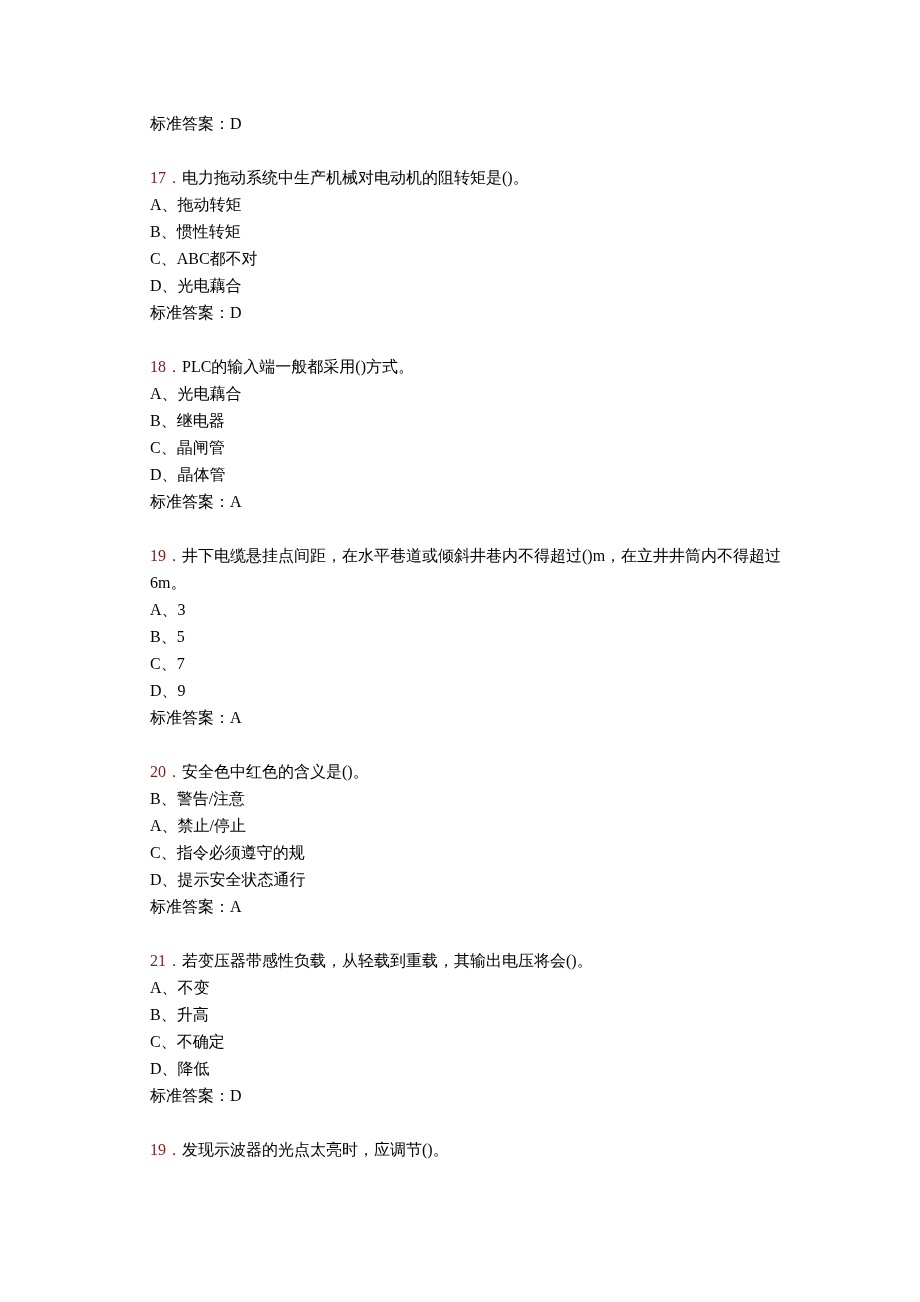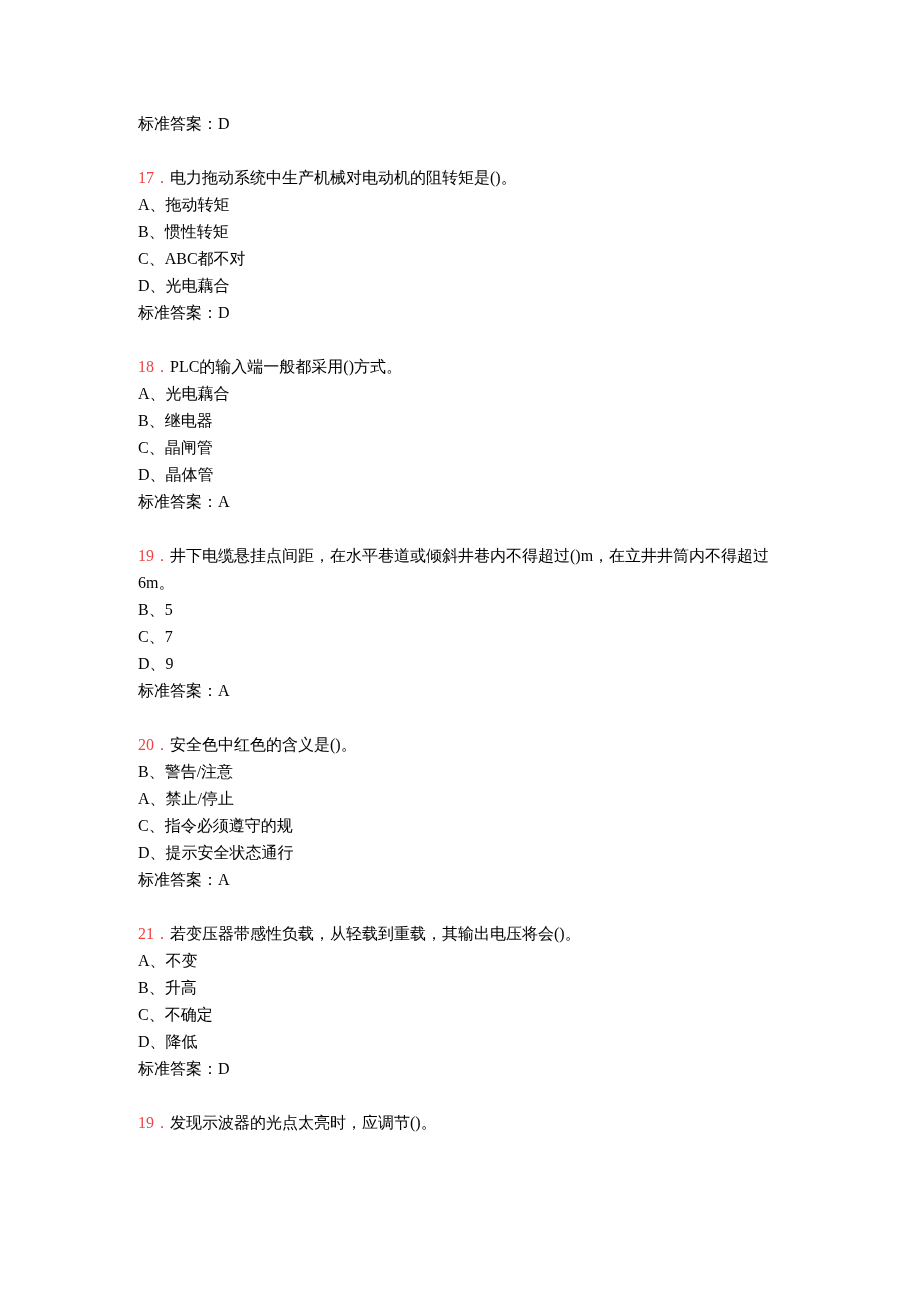--- a/index.html
+++ b/index.html
@@ -16,24 +16,25 @@
     padding-right: 120px;
     font-family: "Times New Roman", "SimSun", serif;
     font-size: 16px;
     color: #000000;
     line-height: 27px;
   }
   .q-block {
     margin-bottom: 27px;
   }
   .q-num {
-    color: #ef4444;
+    color: #7f1d1d;
   }
   .line {
     display: block;
+    margin-left: 12px;
   }
 </style>
 </head>
 <body>
 
 <div class="q-block">
   <span class="line">
     <span>标准答案：</span><span>D</span>
   </span>
 </div>
@@ -61,20 +62,21 @@
   <span class="line">D、晶体管</span>
   <span class="line">
     <span>标准答案：</span><span>A</span>
   </span>
 </div>
 
 <div class="q-block">
   <span class="line">
     <span class="q-num">19．</span><span>井下电缆悬挂点间距，在水平巷道或倾斜井巷内不得超过()m，在立井井筒内不得超过6m。</span>
   </span>
+  <span class="line">A、3</span>
   <span class="line">B、5</span>
   <span class="line">C、7</span>
   <span class="line">D、9</span>
   <span class="line">
     <span>标准答案：</span><span>A</span>
   </span>
 </div>
 
 <div class="q-block">
   <span class="line">

